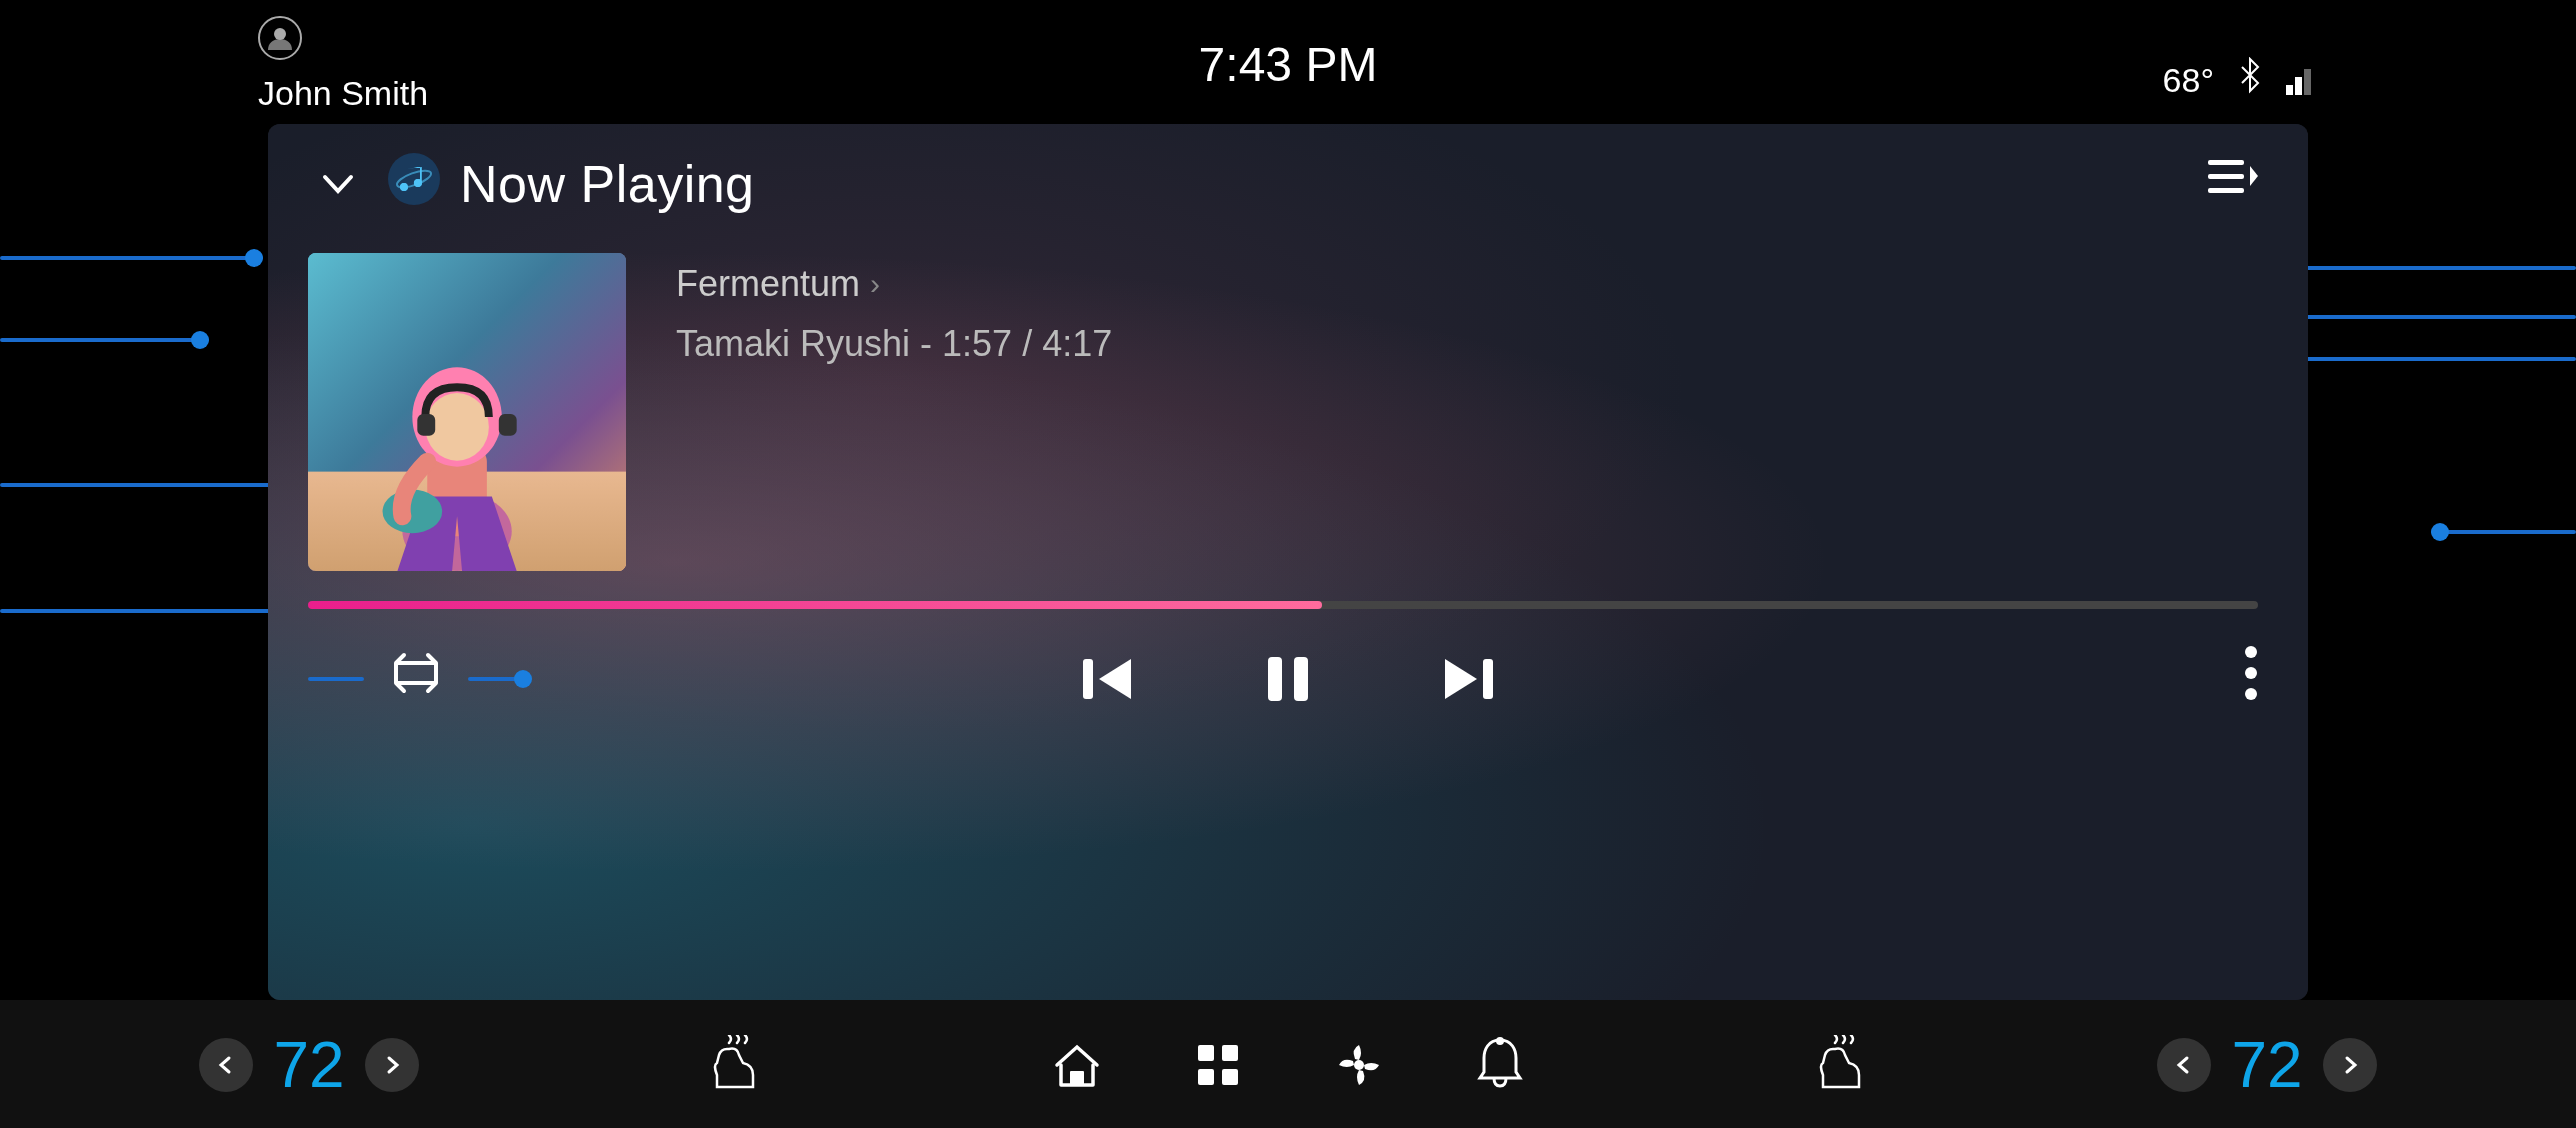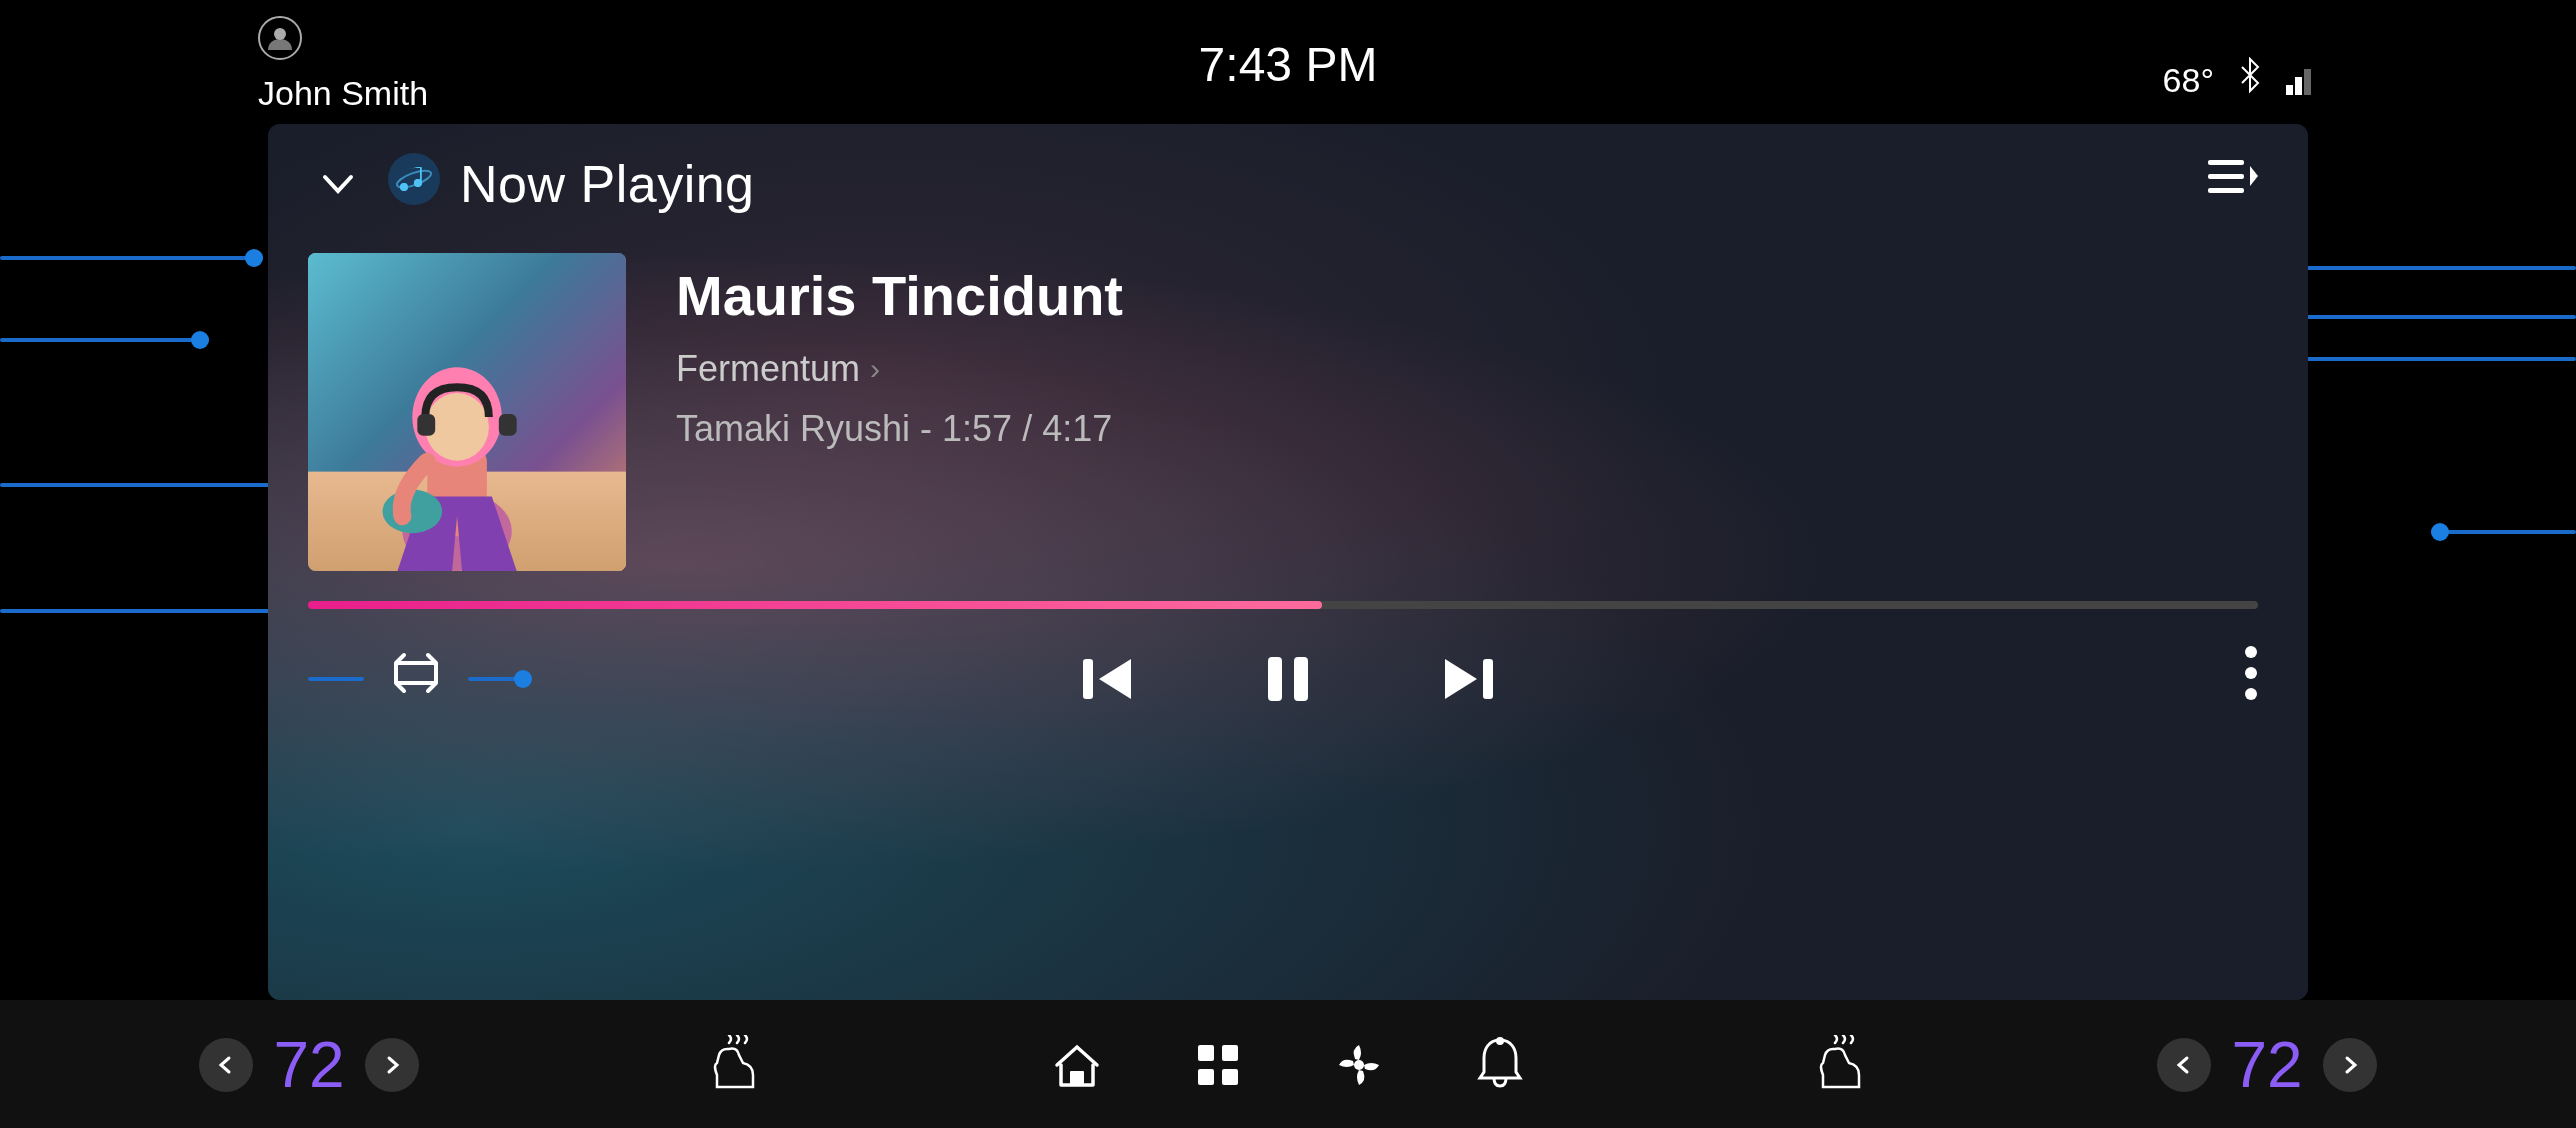--- a/index.html
+++ b/index.html
@@ -300,21 +300,21 @@
       align-items: center;
       justify-content: center;
       cursor: pointer;
       font-size: 26px;
       color: #fff;
     }
 
     .temp-value {
       font-size: 64px;
       font-weight: 300;
-      color: #8b5cf6;
+      color: #0ea5e9;
       min-width: 80px;
       text-align: center;
     }
 
     .nav-icons {
       display: flex;
       align-items: center;
       gap: 89px;
     }
 
@@ -544,21 +544,20 @@
           <path d="M115 245 L90 320 L145 320 L150 265 L155 320 L210 320 L185 245Z" fill="#8040b0"></path>
 
           <ellipse cx="105" cy="260" rx="30" ry="22" fill="#40a0a0"></ellipse>
 
           <path d="M120 210 Q90 240 95 265" stroke="#e8857a" stroke-width="18" fill="none" stroke-linecap="round"></path>
         </svg>
       </div>
     </div>
 
     <div class="track-info">
-      <div class="track-title">Mauris Tincidunt</div>
       <div class="track-album">
         <span>Fermentum</span>
         <span class="track-chevron">›</span>
       </div>
       <div class="track-artist-time">Tamaki Ryushi - 1:57 / 4:17</div>
     </div>
   </div>
 
   <div class="progress-section">
     <div class="progress-track">

